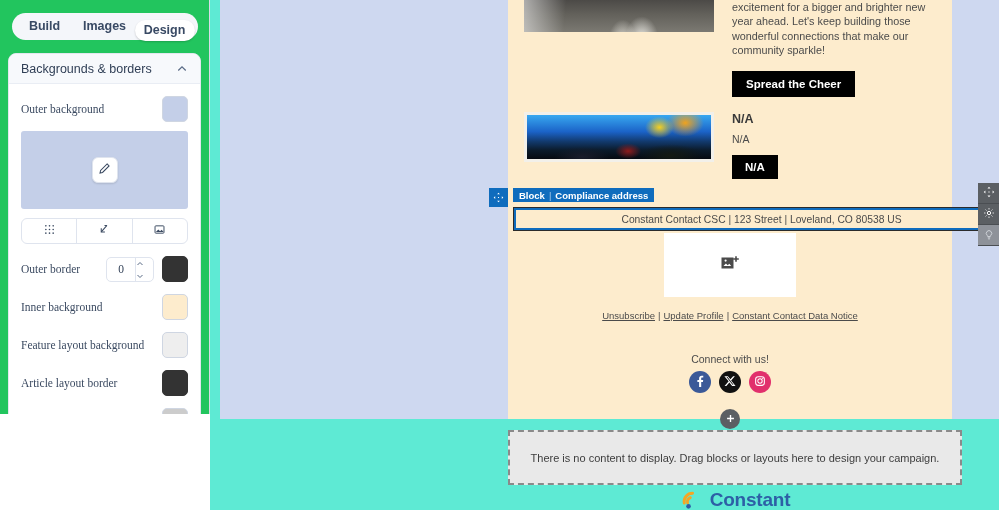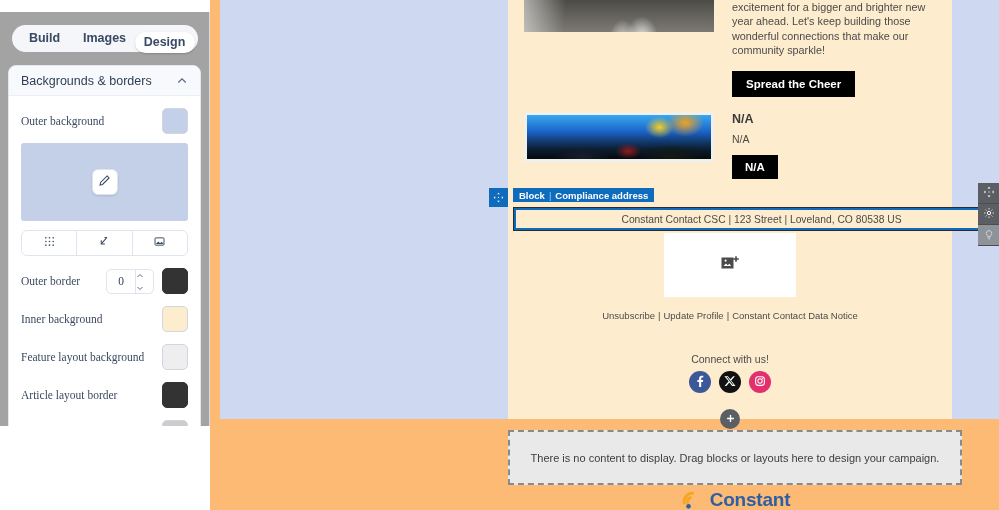--- a/index.html
+++ b/index.html
@@ -6,23 +6,23 @@
   html, body {
     width: 999px; height: 510px;
     overflow: hidden;
     font-family: "Liberation Sans", sans-serif;
     background: #ffffff;
   }
   #root { position: relative; width: 999px; height: 510px; }
 
   
   .left-panel {
-    position: absolute; left: 0; top: 12px;
+    position: absolute; left: 0; top: 0;
     width: 210px; height: 414px;
-    background: #a3a3a3;
+    background: #22c55e;
     border-right: 1px solid #d8dde6;
     overflow: hidden;
   }
   .tab-group {
     margin: 13px auto 0 auto;
     width: 186px;
     height: 27px;
     background: #f4f6fa;
     border-radius: 14px;
     display: flex;
@@ -156,21 +156,21 @@
     color: #2f3e55;
     cursor: pointer;
   }
   .collapsed-acc .ttl { flex: 1; }
 
   
   .canvas {
     position: absolute;
     left: 210px; top: 0;
     width: 789px; height: 510px;
-    background: #fdba74;
+    background: #5eead4;
     overflow: hidden;
   }
   .canvas-bg {
     position: absolute;
     left: 10px; top: 0;
     width: 779px; height: 419px;
     background: #ced8f0;
   }
   .email-body {
     position: absolute;
@@ -321,21 +321,21 @@
   }
   .img-placeholder svg { width: 20px; height: 20px; color: #4a4a4a; }
 
   .footer-links {
     position: absolute;
     left: 0; right: 0; top: 310px;
     text-align: center;
     font-size: 9.5px;
     color: #4b4b4b;
   }
-  .footer-links a { color: #4b4b4b; cursor: pointer; text-align: center; }
+  .footer-links a { color: #4b4b4b; text-decoration: underline; cursor: pointer; text-align: center; }
   .footer-links .bar { margin: 0 3px; text-decoration: none; }
 
   .connect {
     position: absolute;
     left: 0; right: 0; top: 353px;
     text-align: center;
     font-size: 10.5px;
     color: #4b4b4b;
   }
   .socials {

